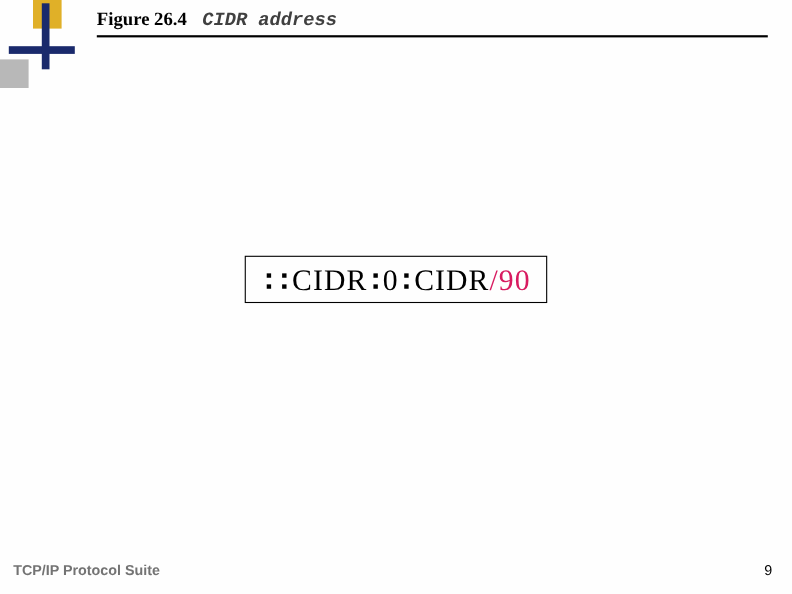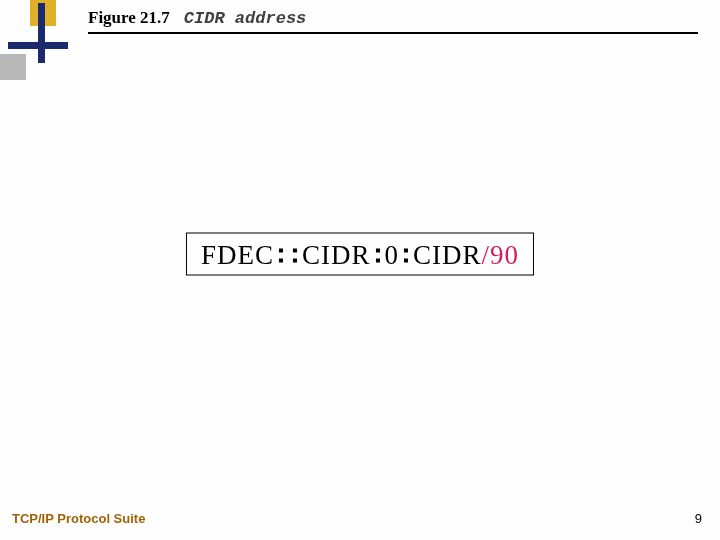--- a/index.html
+++ b/index.html
@@ -115,21 +115,21 @@
       height: 4px;
       background: #000;
     }
     .footer-text {
       position: absolute;
       left: 12px;
       bottom: 14px;
       font-family: Verdana, Geneva, sans-serif;
       font-size: 13px;
       font-weight: bold;
-      color: #a16207;
+      color: #737373;
     }
     .page-num {
       position: absolute;
       right: 18px;
       bottom: 14px;
       font-family: Verdana, Geneva, sans-serif;
       font-size: 13px;
       color: #000;
     }
   </style>
@@ -137,27 +137,26 @@
 <body>
 
 <div class="decor">
   <div class="gold-sq"></div>
   <div class="navy-h"></div>
   <div class="navy-v"></div>
   <div class="gray-sq"></div>
 </div>
 
 <div class="title-row">
-  <span class="figure-label">Figure 21.7</span>
+  <span class="figure-label">Figure 26.4</span>
   <span class="figure-title">CIDR address</span>
 </div>
 <div class="underline"></div>
 
 <div class="cidr-wrap">
-  <span class="addr-part">FDEC</span>
   <span class="dcol">
     <span class="dot"></span>
       <span class="dot"></span>
   </span>
   <span class="dcol">
     <span class="dot"></span>
       <span class="dot"></span>
   </span>
   <span class="addr-part">CIDR</span>
   <span class="dcol">

